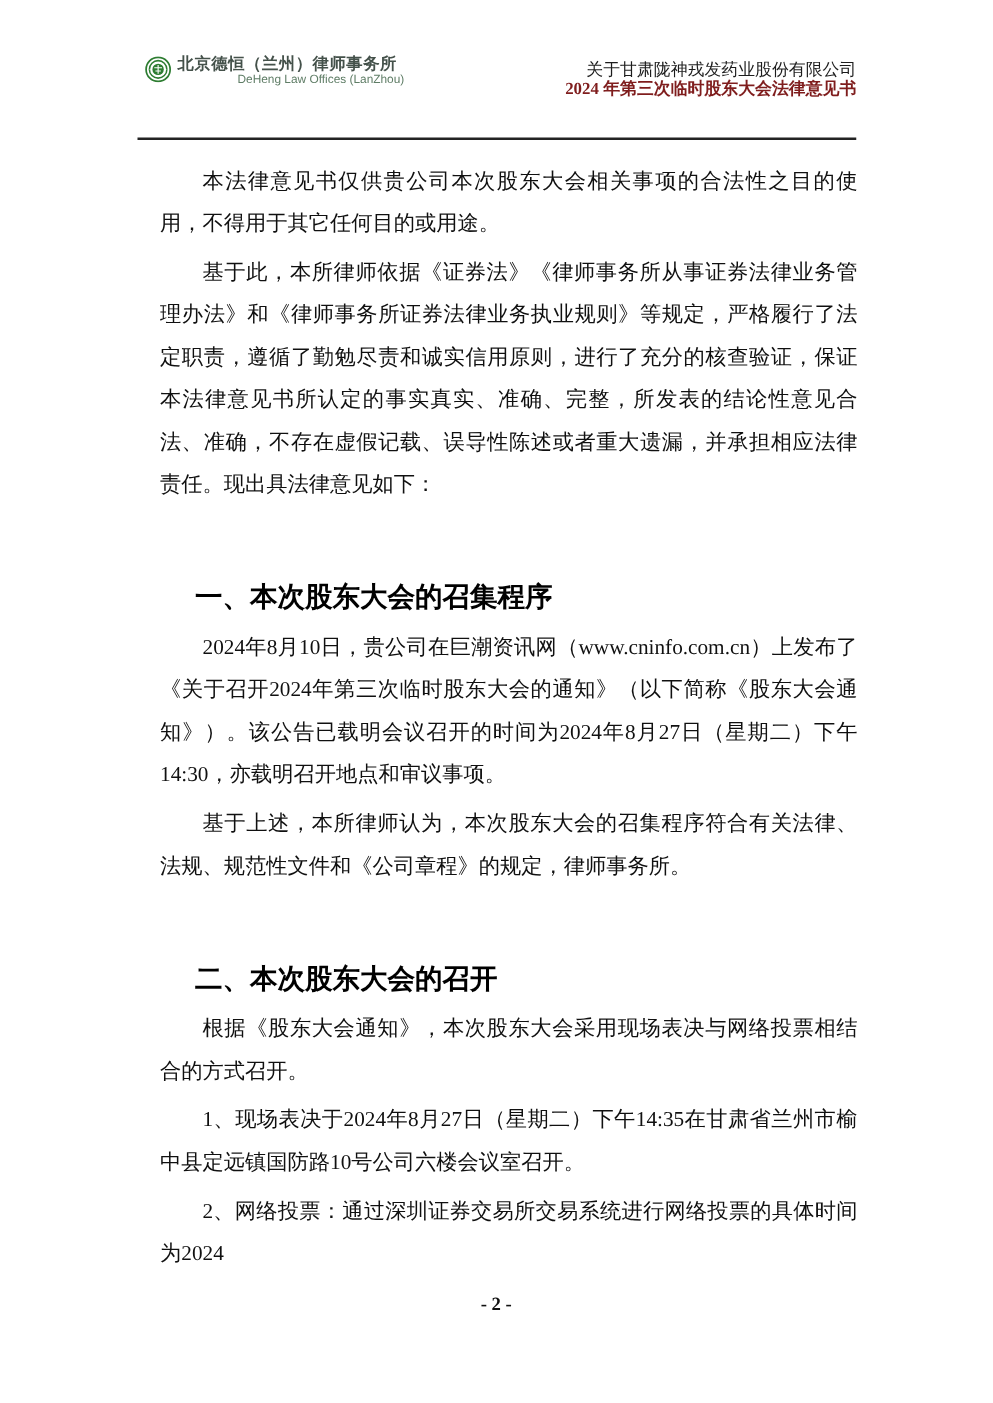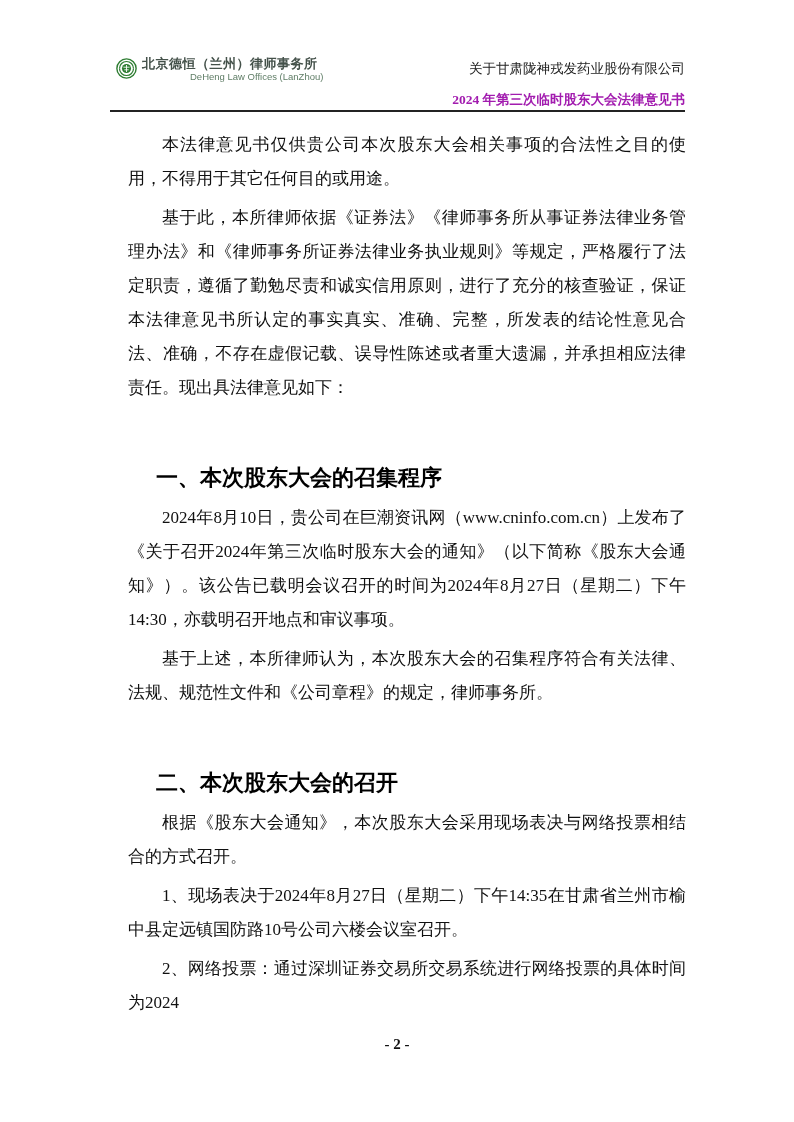--- a/index.html
+++ b/index.html
@@ -14,21 +14,21 @@
     background: #ffffff;
     overflow: hidden;
     font-family: "Liberation Serif", "DejaVu Serif", serif;
     color: #111111;
   }
 
   
   .header {
     position: absolute;
     left: 110px;
-    top: 53px;
+    top: 40px;
     width: 575px;
     height: 62px;
   }
   .logo {
     position: absolute;
     left: 6px;
     top: 4px;
     display: flex;
     align-items: flex-start;
   }
@@ -57,26 +57,25 @@
   .doc-titles {
     position: absolute;
     right: 0;
     top: 8px;
     text-align: right;
   }
   .doc-title-1 {
     font-size: 13.5px;
     color: #1c1c1c;
     line-height: 15px;
-    margin-bottom: 16px;
   }
   .doc-title-2 {
     font-size: 13.5px;
     font-weight: 600;
-    color: #a21caf;
+    color: #7f1d1d;
     line-height: 15px;
   }
   .header-rule {
     position: absolute;
     left: 110px;
     top: 110px;
     width: 575px;
     height: 2px;
     background: #232323;
   }

